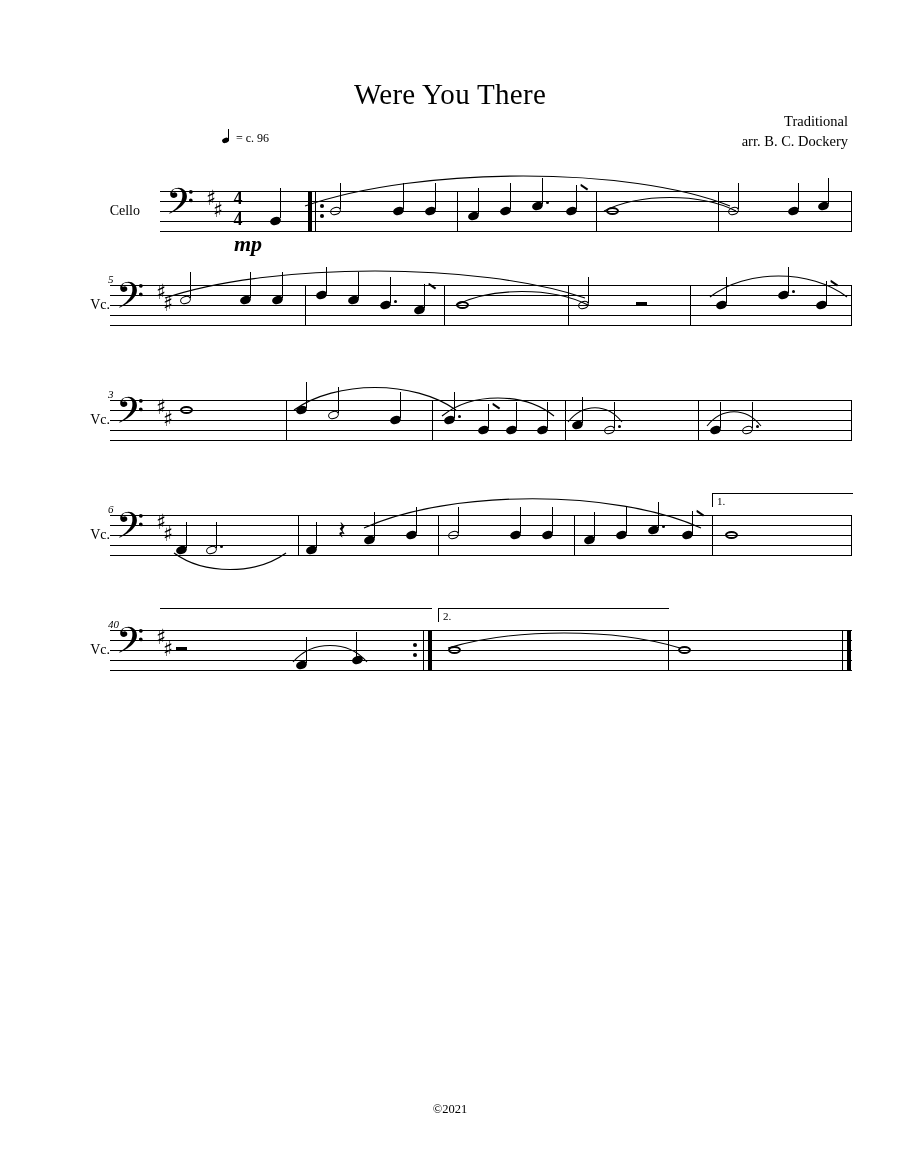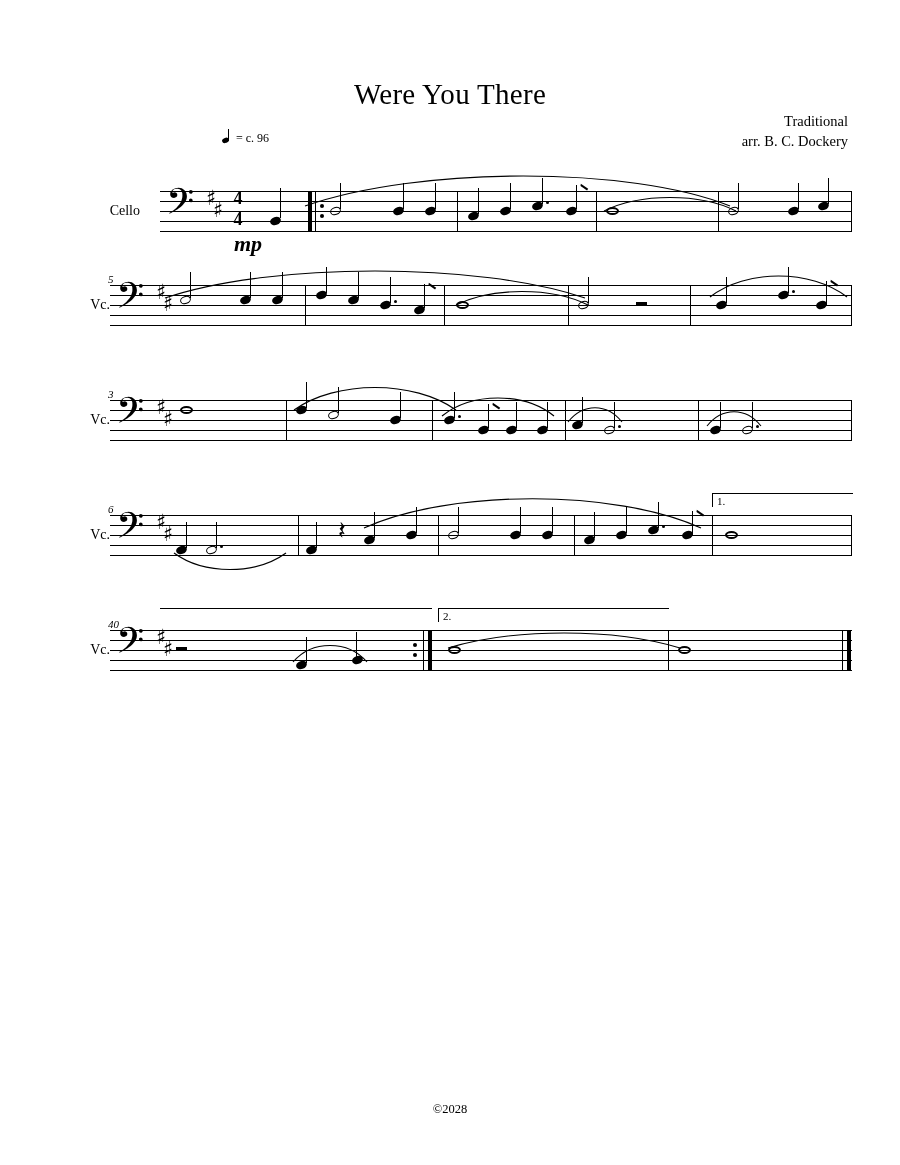--- a/index.html
+++ b/index.html
@@ -657,14 +657,14 @@
     <div class="barline thick" style="left:847px; top:0;"></div>
 
     <svg class="slur" style="left:290px; top:8px; width:80px; height:28px;" viewBox="0 0 80 28">
       <path d="M3,24 C22,2 58,2 77,24" fill="none" stroke="#000" stroke-width="1.1"></path>
     </svg>
     <svg class="slur" style="left:444px; top:-4px; width:240px; height:26px;" viewBox="0 0 240 26">
       <path d="M4,22 C70,2 170,2 236,22" fill="none" stroke="#000" stroke-width="1.1"></path>
     </svg>
   </div>
 
-  <div class="copyright">©2028</div>
+  <div class="copyright">©2021</div>
 </div>
 
 </body></html>

